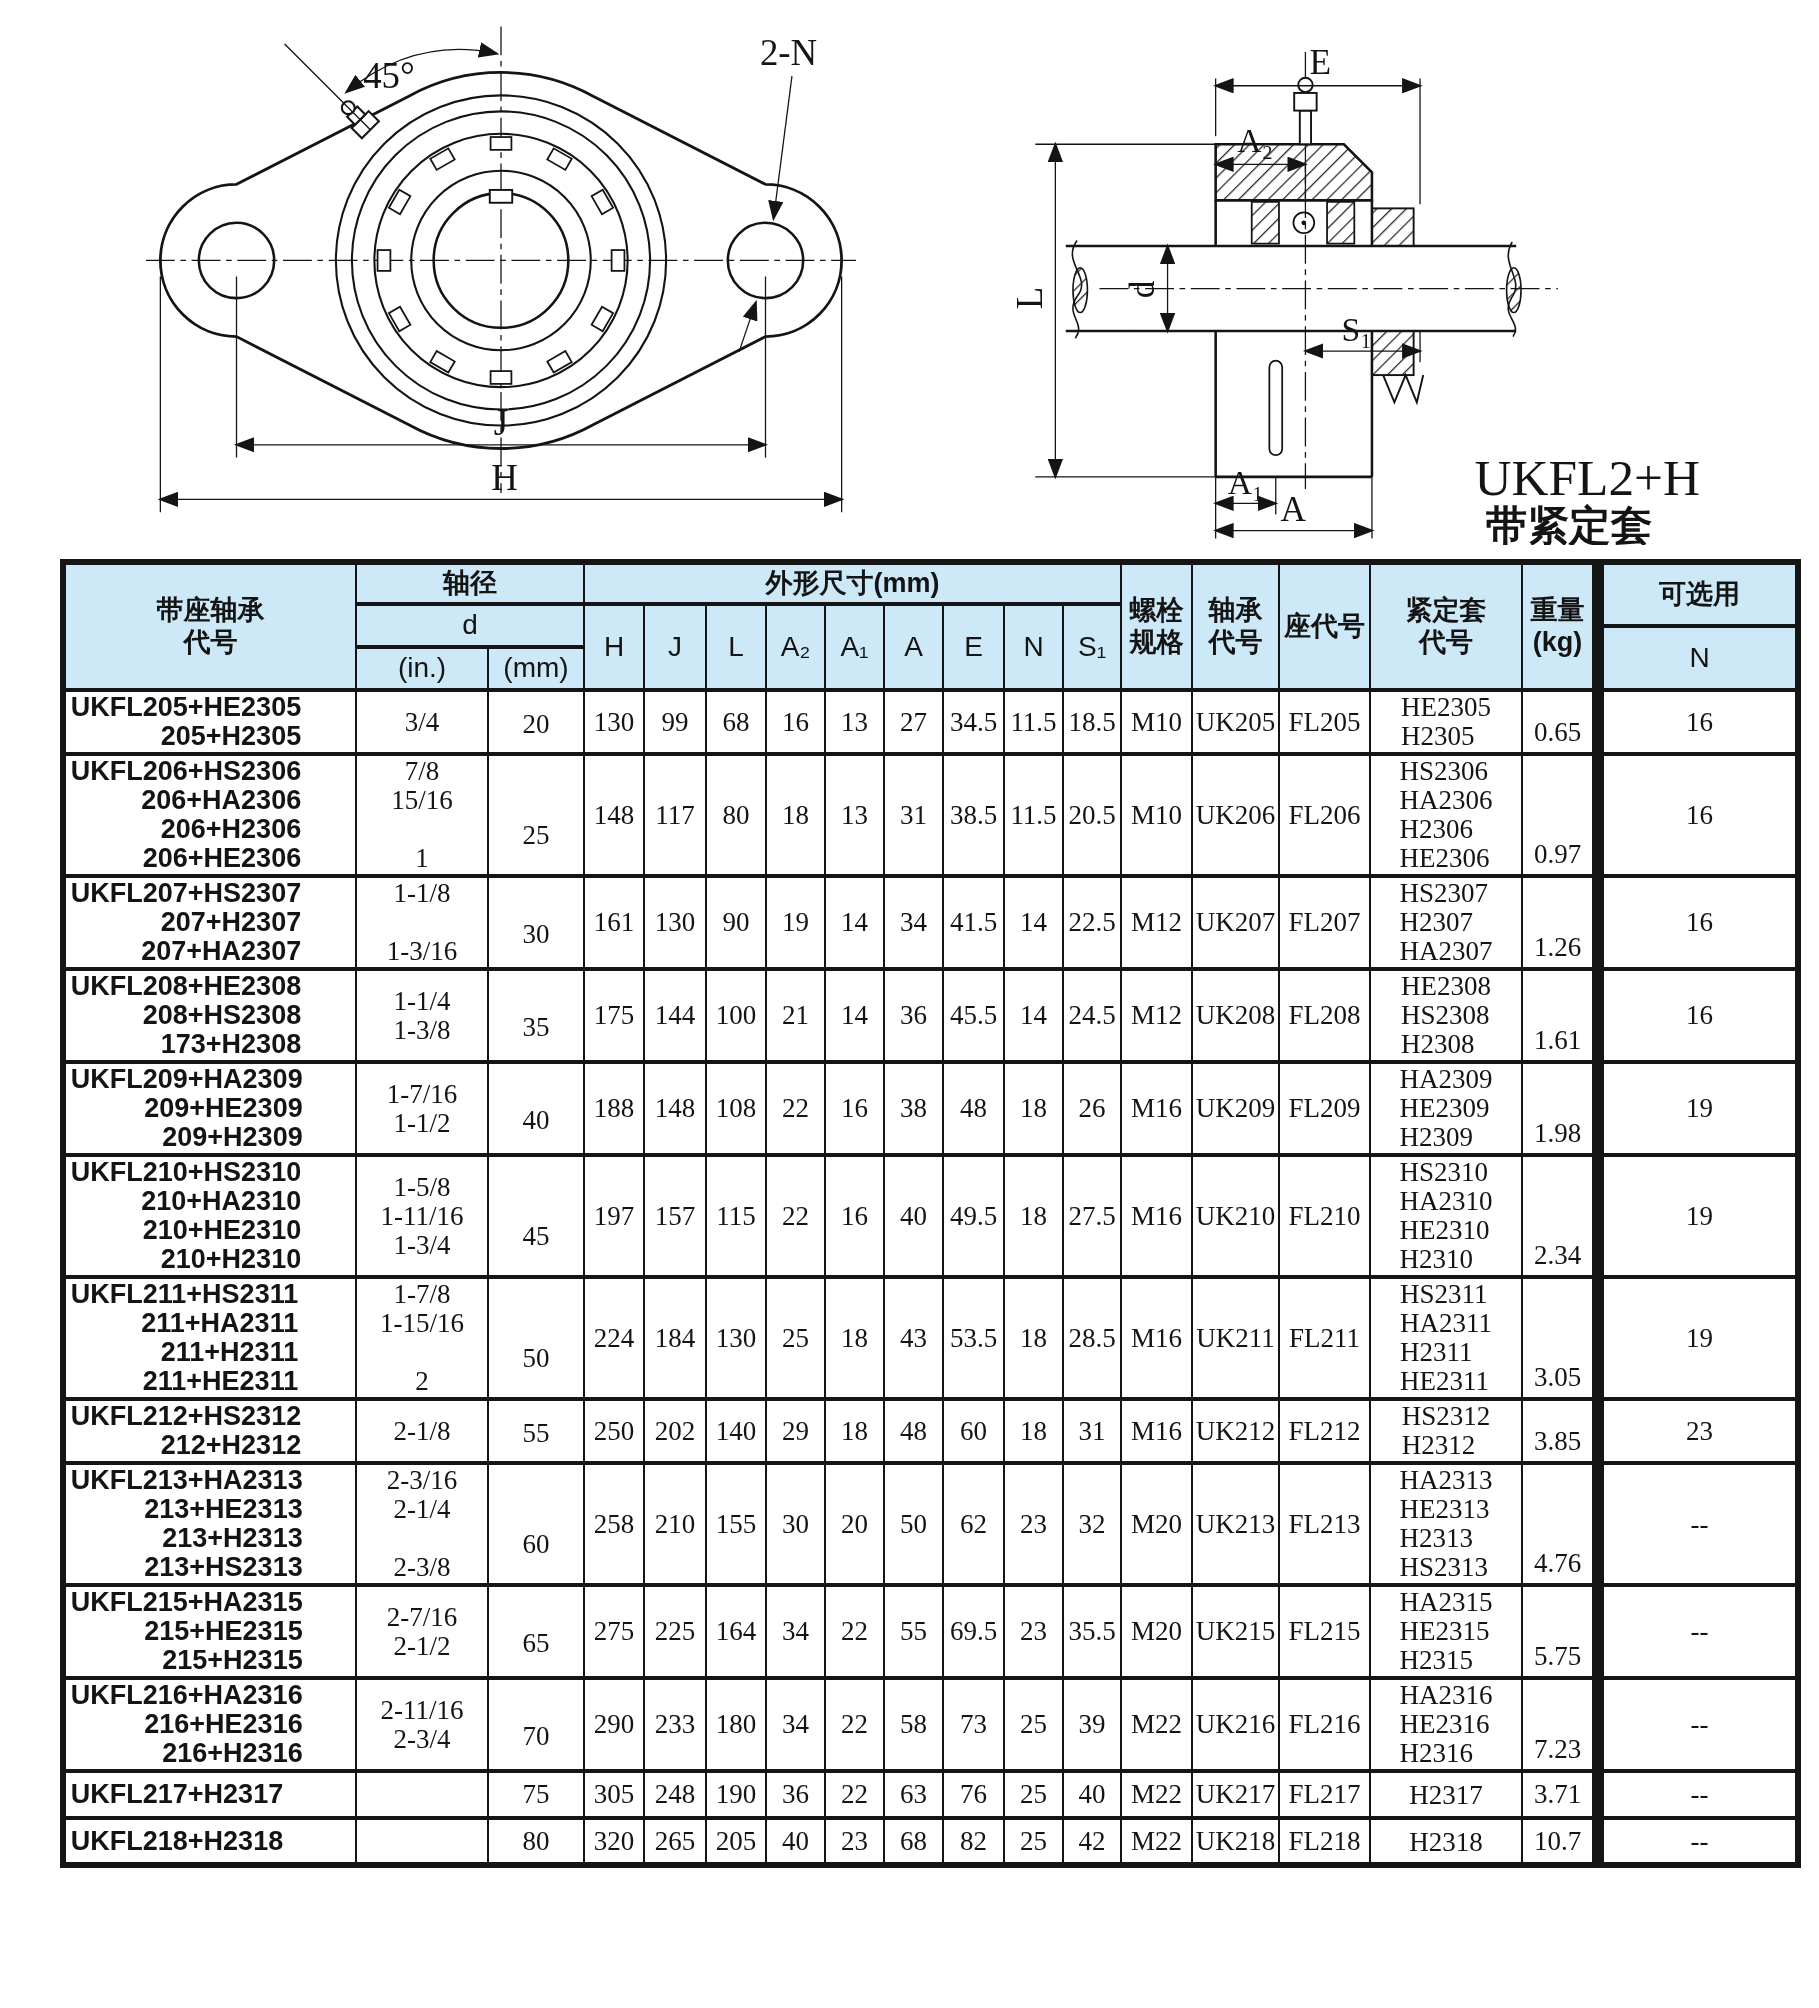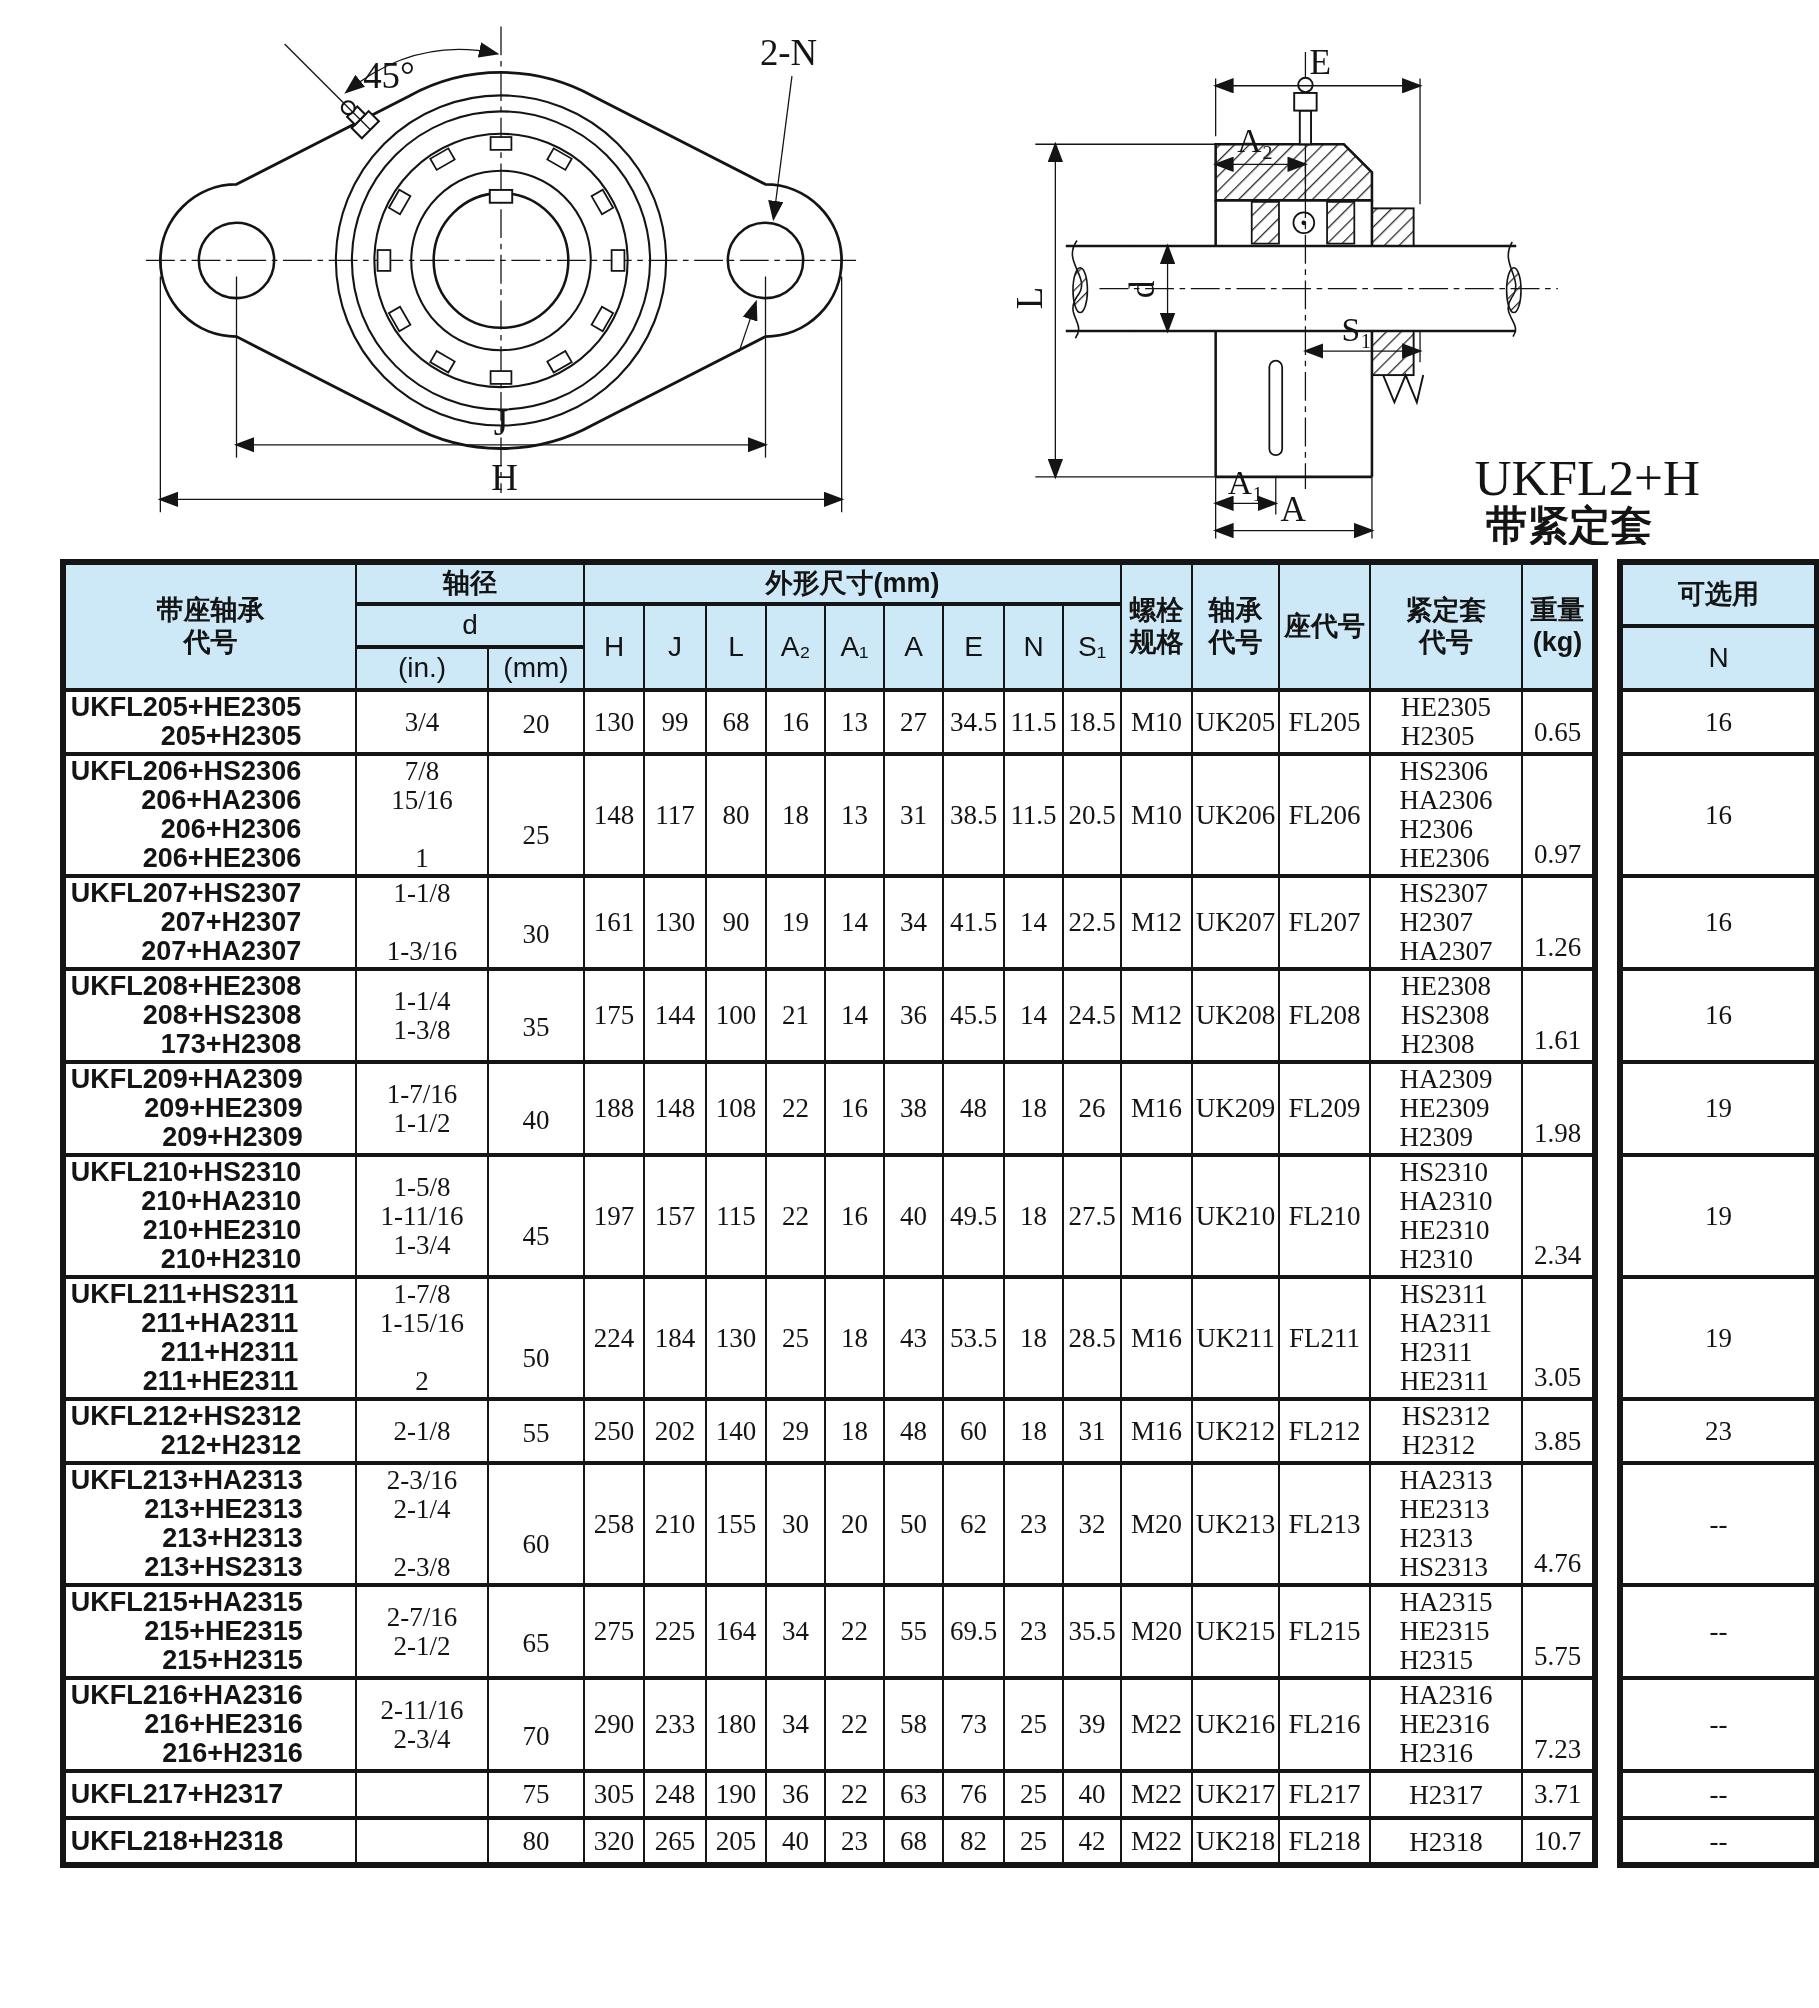--- a/index.html
+++ b/index.html
@@ -2,21 +2,21 @@
 <html style="font-size:13px"><head>
 <meta charset="utf-8">
 <style>
   html,body{margin:0;padding:0;background:#ffffff;}
   body{width:1819px;height:2008px;position:relative;font-family:"Liberation Serif","DejaVu Serif",serif;color:#141414;}
   .stage{position:absolute;inset:0;background:#fff;overflow:hidden;}
   .drawing{position:absolute;}
   svg text{font-family:"Liberation Serif","DejaVu Serif",serif;fill:#141414;}
   svg .cn{font-family:"Liberation Sans","DejaVu Sans",sans-serif;font-weight:bold;}
 
-  .tables{position:absolute;left:60px;top:559px;display:flex;gap:19px;align-items:flex-start;}
+  .tables{position:absolute;left:60px;top:559px;display:flex;align-items:flex-start;}
   table.spec{border-collapse:collapse;table-layout:fixed;background:#fff;}
   table.spec{border:6.4px solid #151515;}
   .spec th,.spec td{border-style:solid;border-color:#151515;border-width:4px 2.4px;padding:0;overflow:hidden;}
   .spec th{background:#cde9f7;font-family:"Liberation Sans","DejaVu Sans",sans-serif;
            font-weight:bold;font-size:27px;text-align:center;vertical-align:middle;white-space:pre-line;line-height:1.15;}
   .spec th.latin{font-weight:normal;font-size:28px;}
   .spec td{font-size:27px;text-align:center;vertical-align:middle;line-height:29px;}
   .c-codes{vertical-align:top;padding-top:3.2px;text-align:left;
            font-family:"Liberation Sans","DejaVu Sans",sans-serif;font-size:26.5px;font-weight:bold;}
   .codes-block{display:block;width:fit-content;margin-left:4.8px;text-align:right;}

